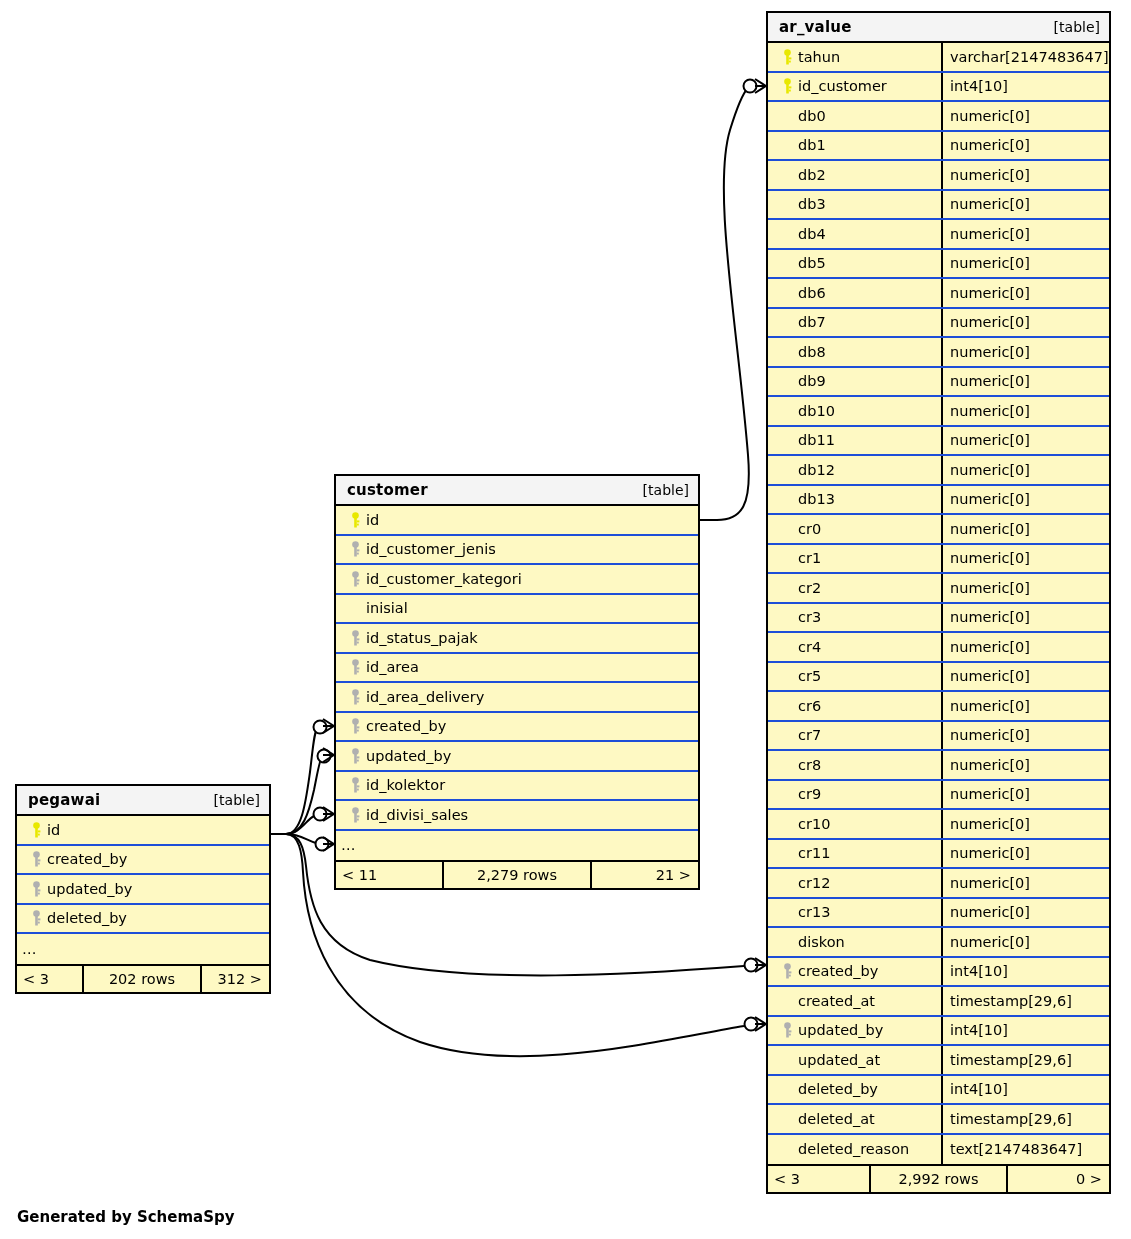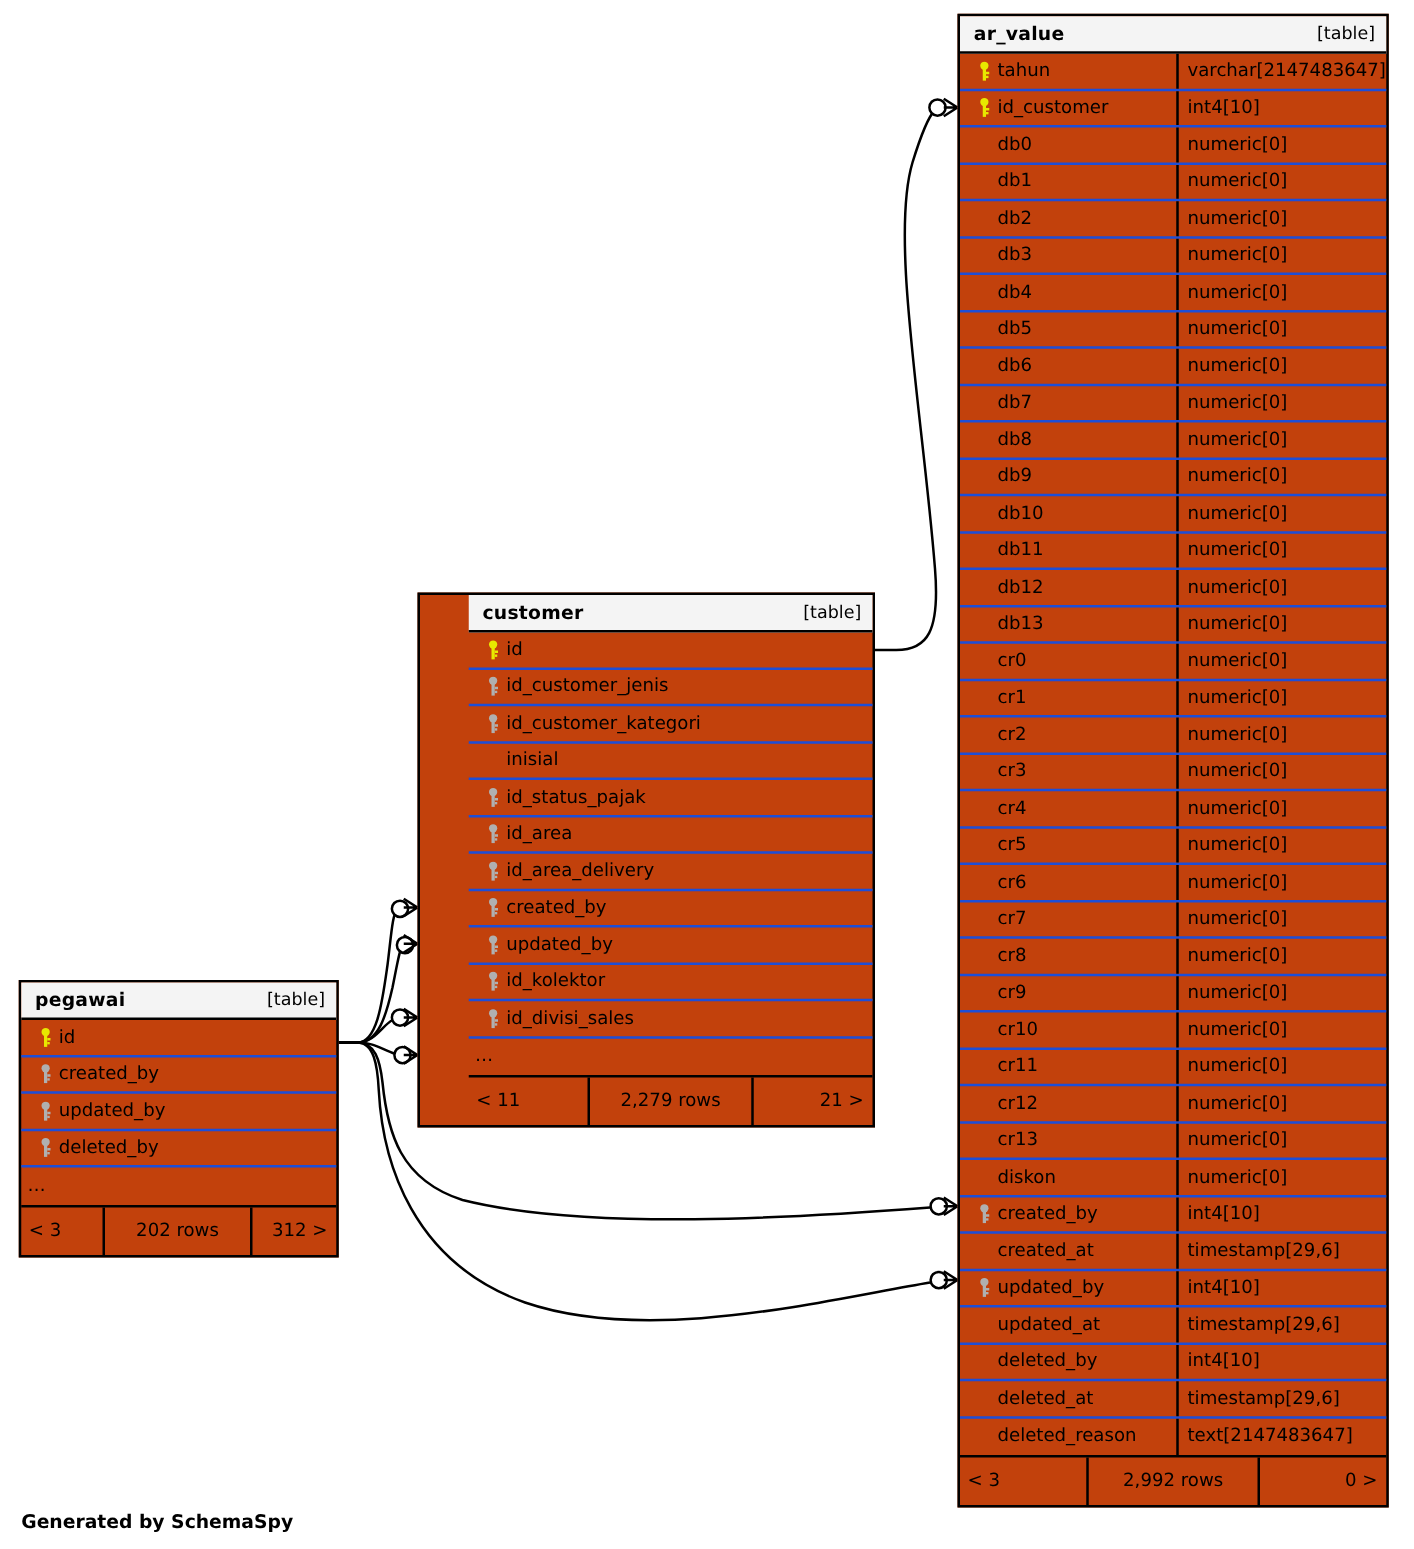--- a/index.html
+++ b/index.html
@@ -24,21 +24,21 @@
     position: absolute;
     left: 0; top: 0;
     width: 1131px;
     height: 1239px;
     pointer-events: none;
     z-index: 1;
   }
   .tbl {
     position: absolute;
     border: 2px solid #000;
-    background: #c2410c;
+    background: #fef9c3;
     box-sizing: border-box;
     z-index: 2;
     text-align: center;
   }
   .thead {
     display: flex;
     align-items: center;
     justify-content: space-between;
     background: #f4f4f4;
     border-bottom: 2px solid #000;
@@ -93,41 +93,41 @@
   }
   .row-ellipsis .c-name {
     padding-left: 5px;
     letter-spacing: 1px;
   }
   .tfoot {
     display: flex;
     align-items: stretch;
     border-top: 2px solid #000;
     box-sizing: border-box;
-    height: 40px;
+    height: 28px;
     font-size: 14.5px;
   }
   .tfoot > div {
     display: flex;
     align-items: center;
     box-sizing: border-box;
   }
   .f-prev { justify-content: flex-start; padding-left: 6px; }
   .f-mid  { justify-content: center; border-left: 2px solid #000; border-right: 2px solid #000; }
   .f-next { justify-content: flex-end; padding-right: 7px; }
 
   
   #tbl-ar_value { left: 766px; top: 11px; width: 345px; }
   #tbl-ar_value .c-type { width: 168px; min-width: 168px; }
   #tbl-ar_value .f-prev { width: 101px; }
   #tbl-ar_value .f-mid  { width: 139px; }
   #tbl-ar_value .f-next { width: 101px; }
 
   
-  #tbl-customer { left: 334px; top: 474px; width: 366px; padding-left: 39px; }
+  #tbl-customer { left: 334px; top: 474px; width: 366px; }
   #tbl-customer .f-prev { width: 106px; }
   #tbl-customer .f-mid  { width: 150px; }
   #tbl-customer .f-next { width: 106px; }
 
   
   #tbl-pegawai { left: 15px; top: 784px; width: 256px; }
   #tbl-pegawai .f-prev { width: 65px; }
   #tbl-pegawai .f-mid  { width: 120px; }
   #tbl-pegawai .f-next { width: 67px; }
 

